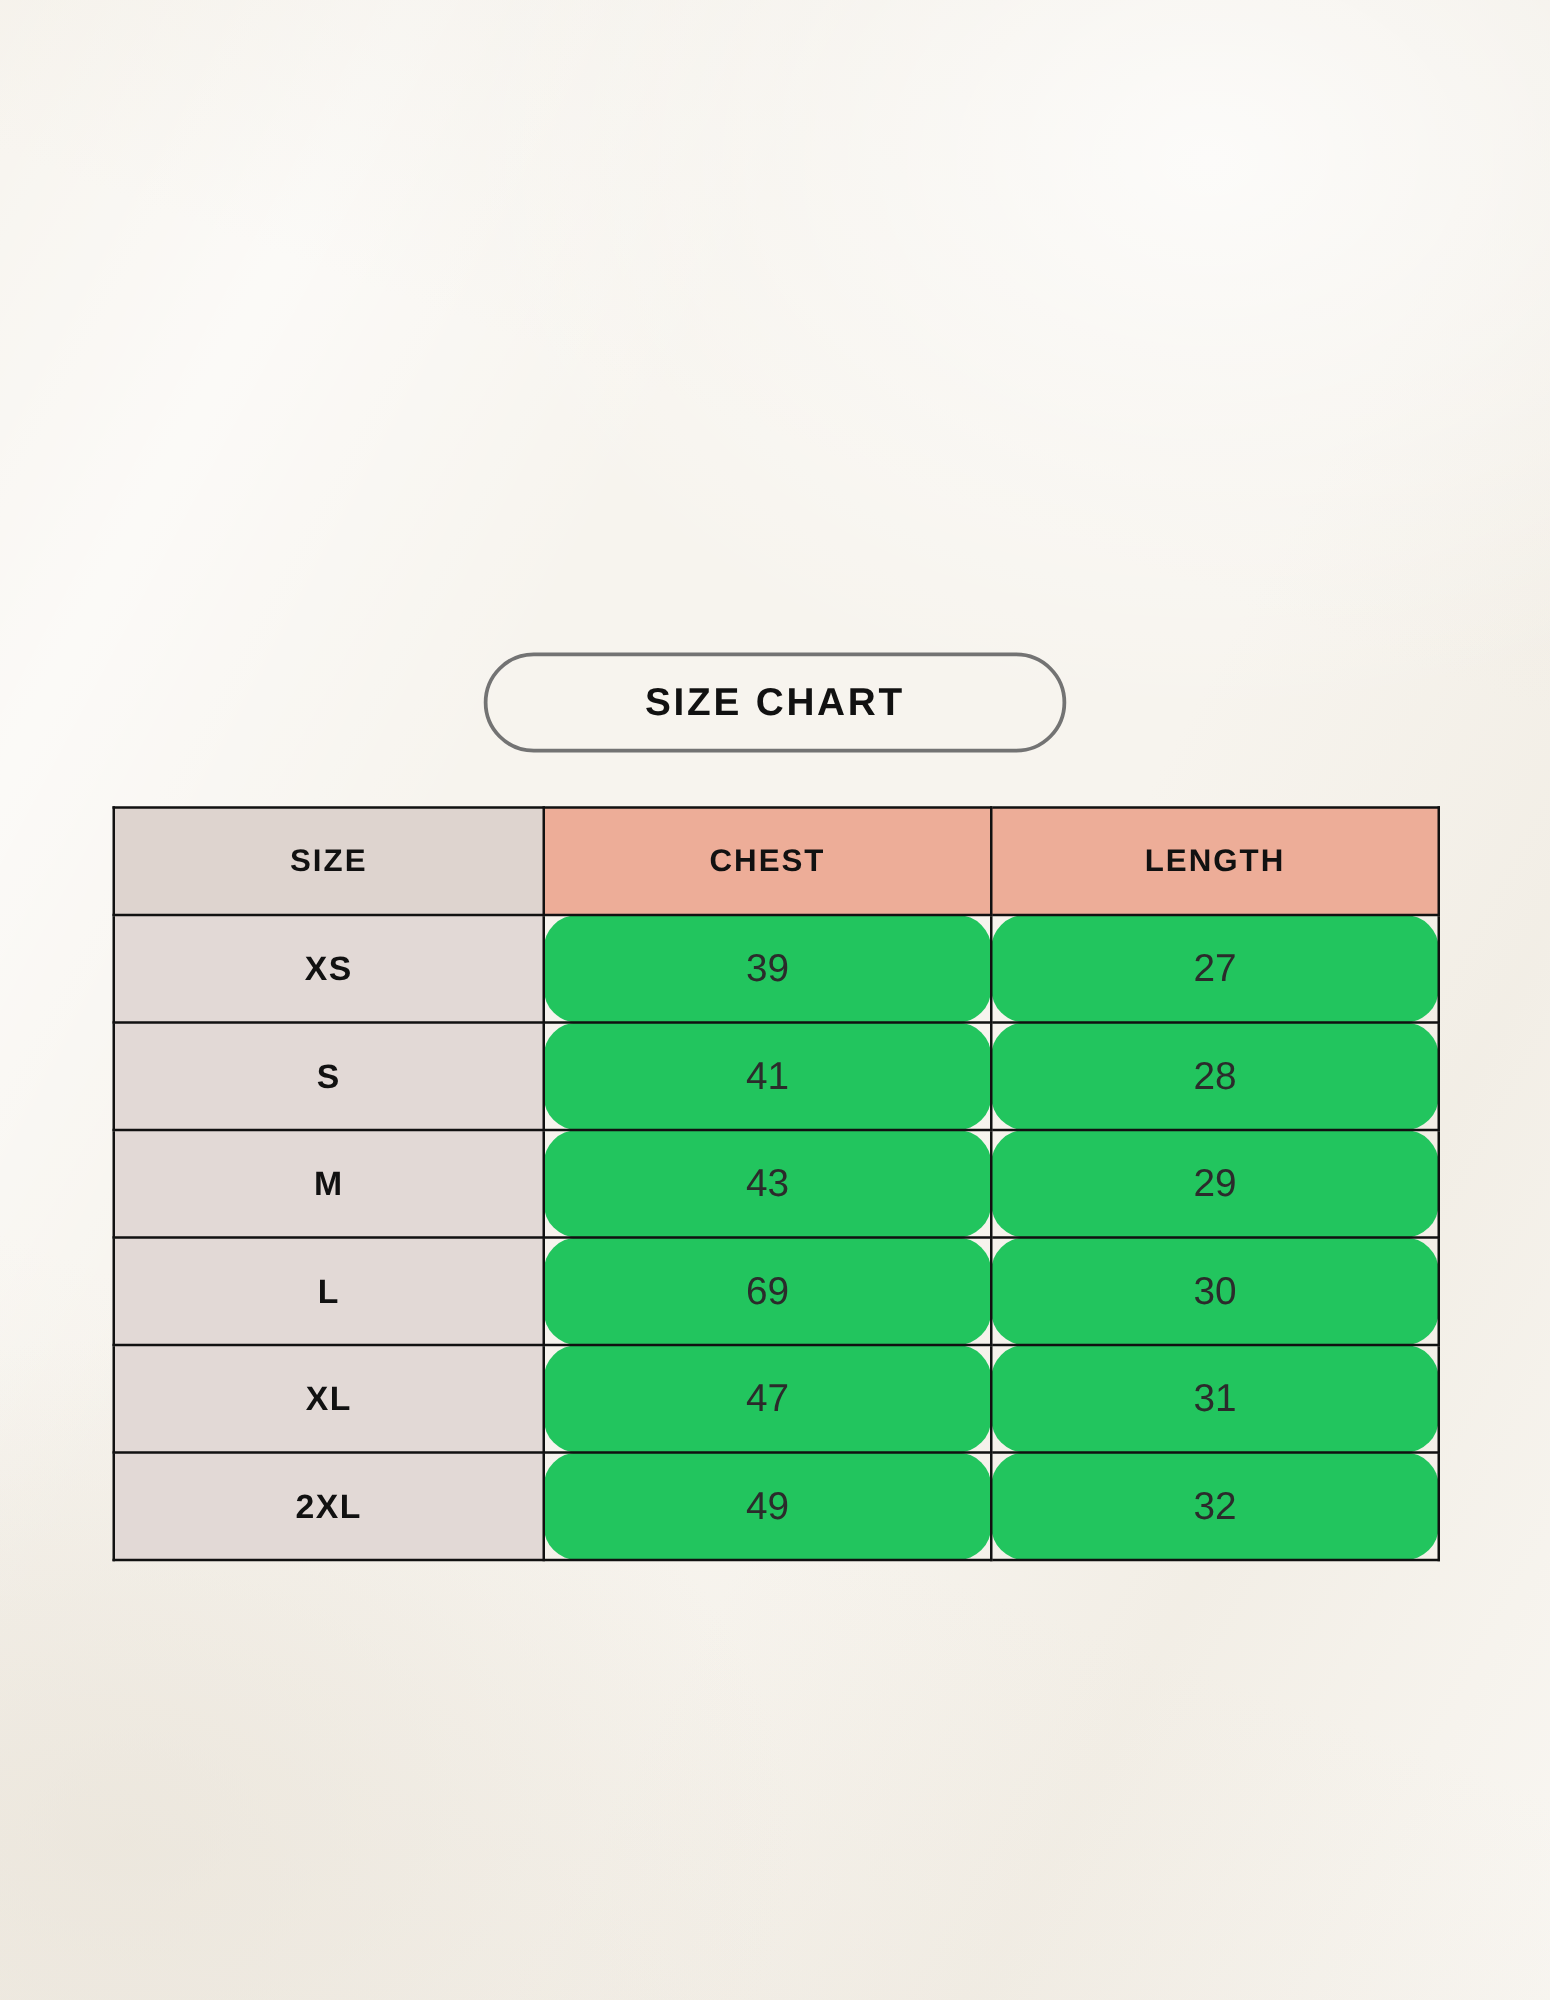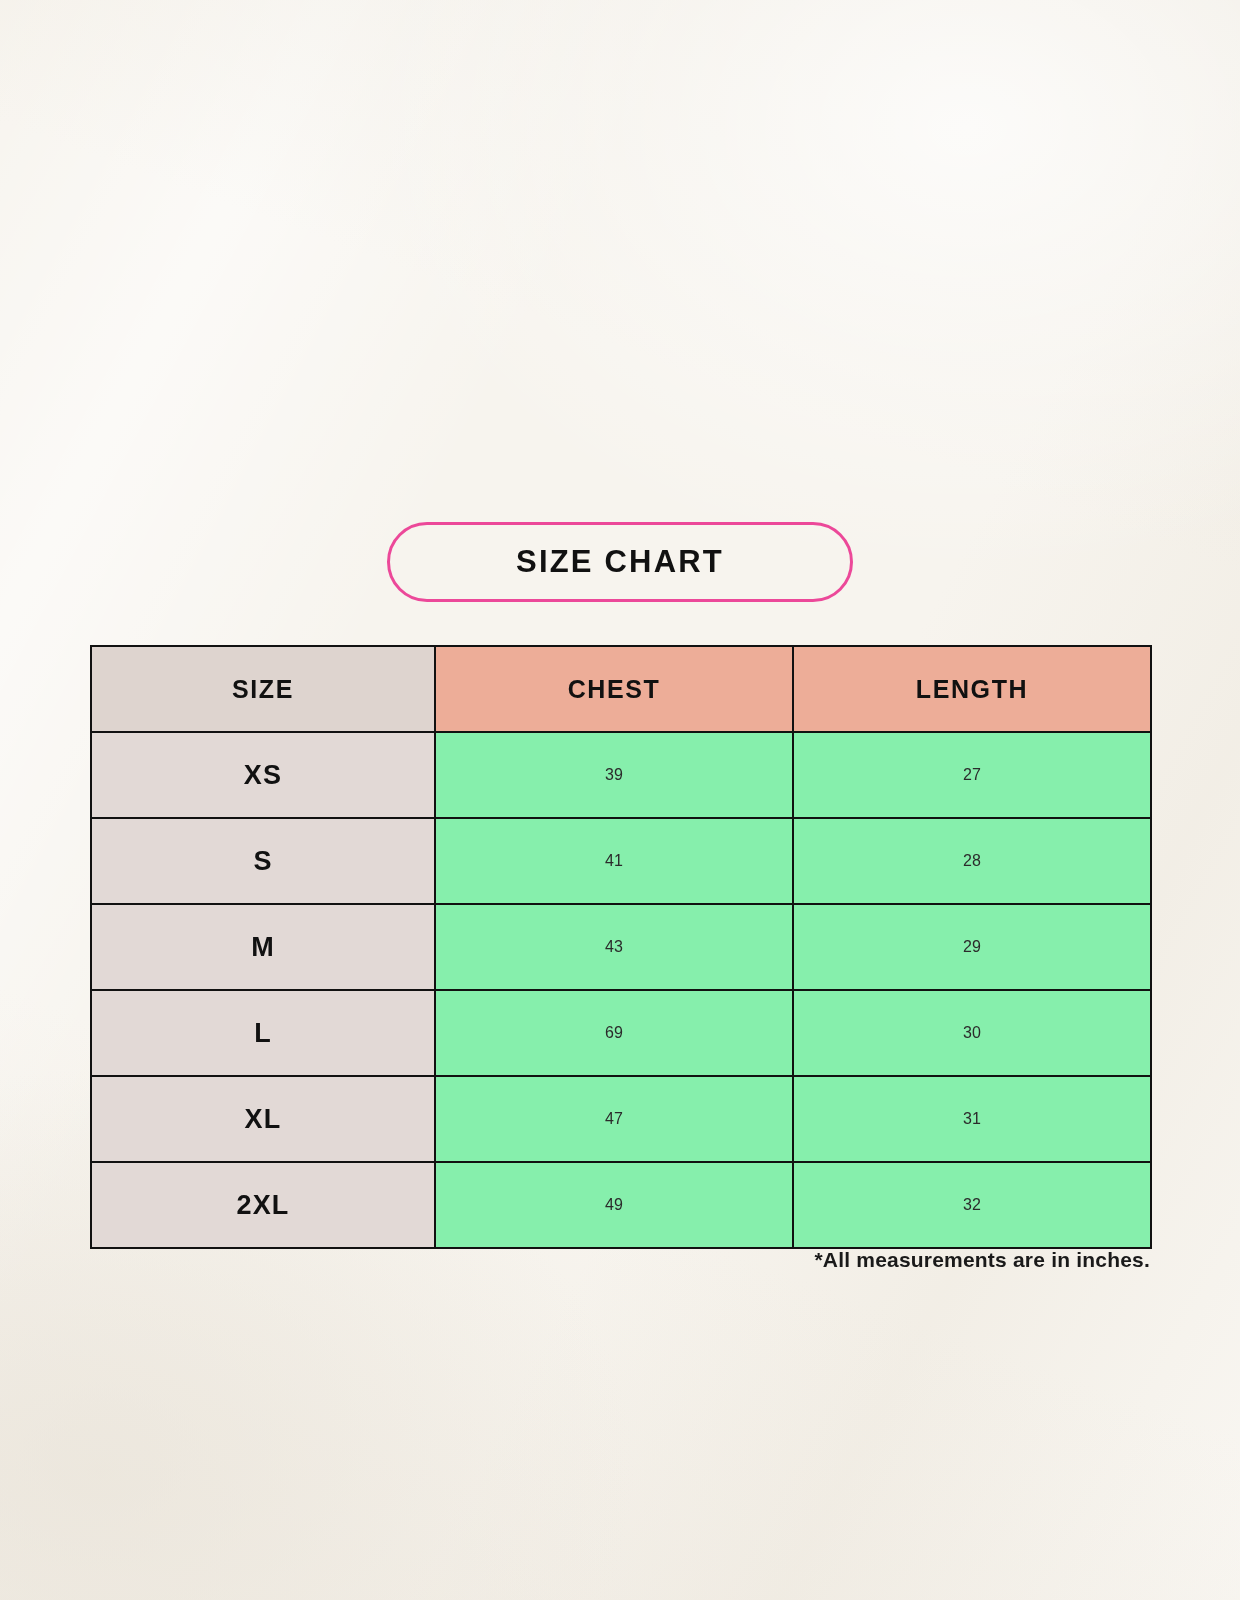--- a/index.html
+++ b/index.html
@@ -70,21 +70,21 @@
     display: block;
   }
 
   .pill {
     position: absolute;
     top: 522px;
     left: 50%;
     transform: translateX(-50%);
     width: 466px;
     height: 80px;
-    border: 3px solid #ec4899;
+    border: 3px solid #737373;
     border-radius: 40px;
     background: transparent;
     display: flex;
     align-items: center;
     justify-content: center;
     box-sizing: border-box;
   }
   .pill-label {
     font-size: 31px;
     font-weight: bold;
@@ -129,24 +129,25 @@
     color: #111111;
   }
   td.cell-size {
     background: #e2d9d6;
     font-size: 27px;
     font-weight: bold;
     letter-spacing: 1.2px;
     color: #111111;
   }
   td.cell-val {
-    background: #86efac;
-    font-size: 16px;
+    background: #22c55e;
+    font-size: 31px;
     font-weight: normal;
     color: #2b2b2b;
+    border-radius: 27px;
   }
 
   .footnote {
     position: absolute;
     top: 1248px;
     left: 90px;
     width: 1060px;
     text-align: right;
     font-size: 21px;
     font-weight: bold;
@@ -214,15 +215,14 @@
         </tr>
         <tr>
           <td class="cell-size">2XL</td>
           <td class="cell-val">49</td>
           <td class="cell-val">32</td>
         </tr>
       </tbody>
     </table>
   </div>
 
-  <div class="footnote">*All measurements are in inches.</div>
 
 </div>
 
 </body></html>

